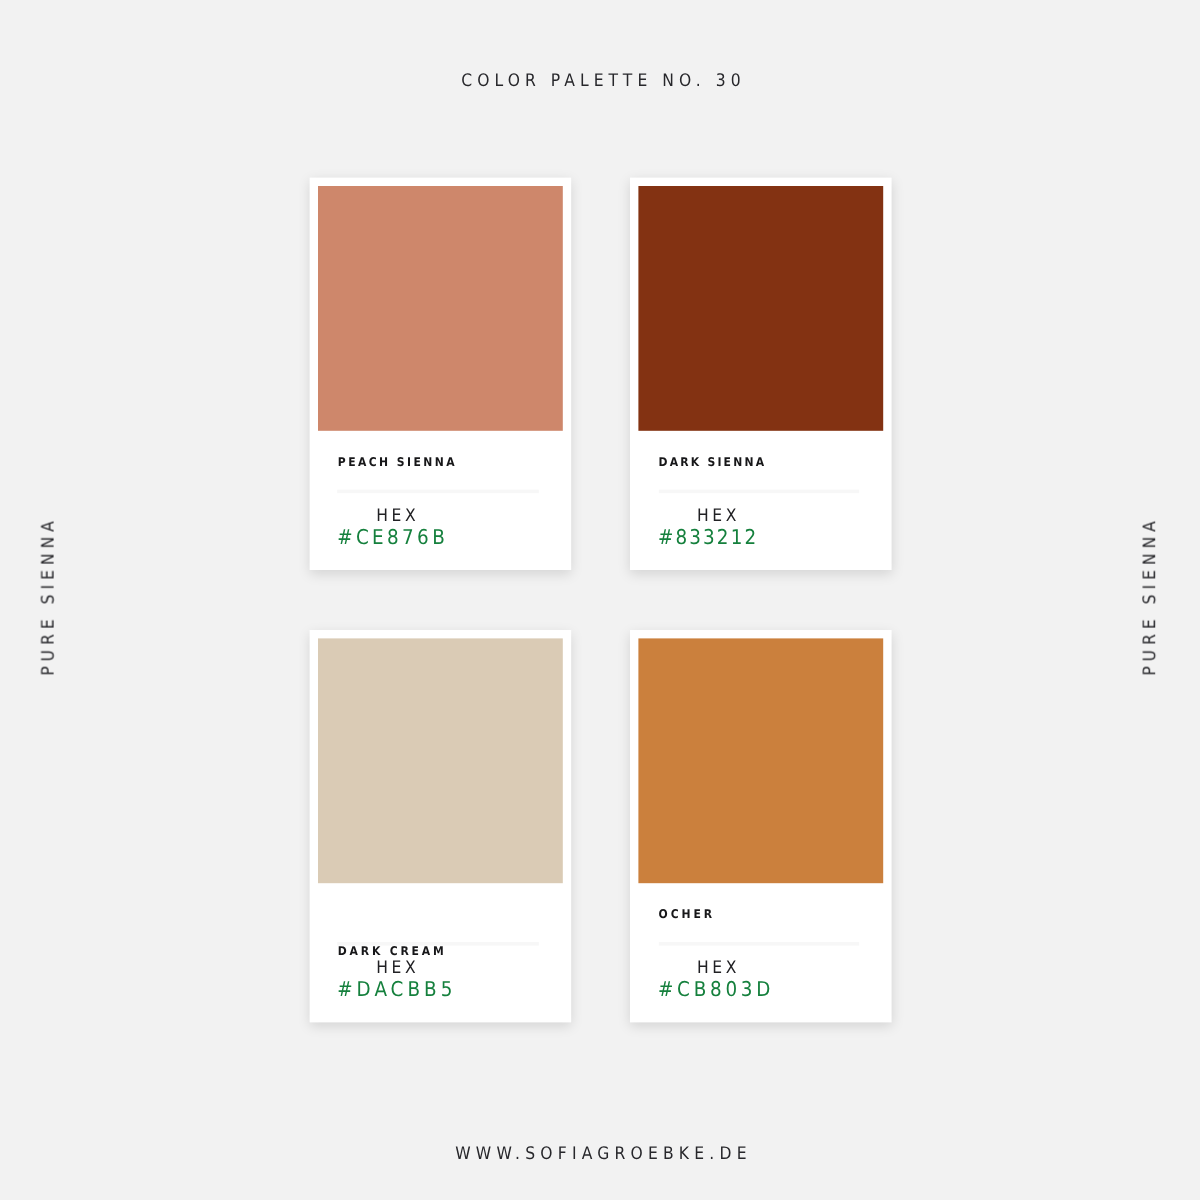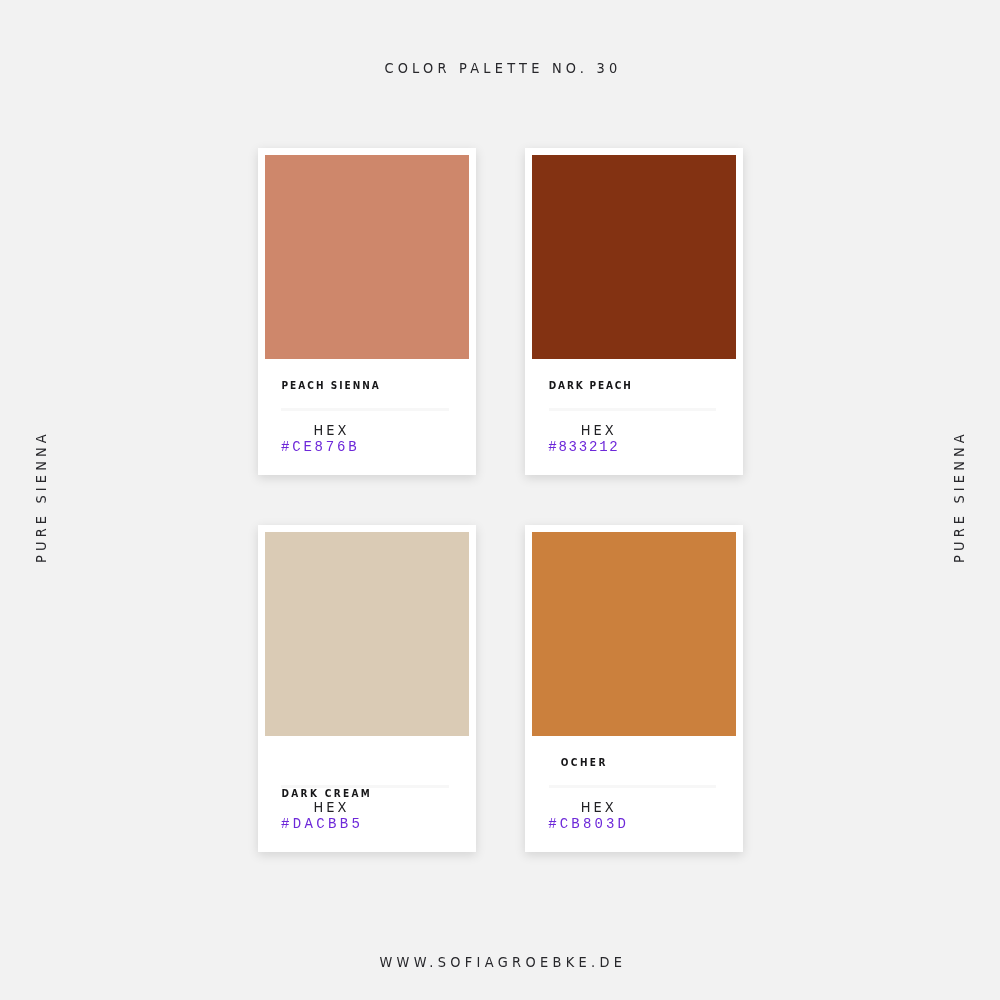--- a/index.html
+++ b/index.html
@@ -55,47 +55,47 @@
     font-size:10px;font-weight:700;letter-spacing:2.03px;
     line-height:1;color:#171719;white-space:nowrap;
   }
   .divider{position:absolute;left:23.5px;top:260.1px;height:2.4px;background:#f7f7f7;width:167.7px;}
   .hex-label{
     position:absolute;left:23.7px;top:274.55px;
     font-size:14.4px;letter-spacing:3.0px;line-height:1;color:#212124;white-space:nowrap;margin-left:32px;
   }
   .c1 .name{letter-spacing:1.85px;}
   .c2 .name{letter-spacing:2.35px;margin-top:31px;}
-  .c3 .name{letter-spacing:2.43px;margin-left:12px;}
+  .c3 .name{letter-spacing:2.43px;}
   .c1 .hex-value{letter-spacing:1.77px;text-align:center;}
   .c2 .hex-value{letter-spacing:3.35px;}
   .c3 .hex-value{letter-spacing:3.13px;}
   .hex-value{
     position:absolute;left:23.2px;top:291.7px;
-    font-size:14px;letter-spacing:2.80px;line-height:1;color:#6d28d9;white-space:nowrap;font-family:Liberation Mono, monospace;
+    font-size:17px;letter-spacing:2.80px;line-height:1;color:#15803d;white-space:nowrap;
   }
 </style>
 </head>
 <body style="background: rgb(242, 242, 242);">
 
 <div class="caps header-title">COLOR PALETTE NO. 30</div>
 
 <div class="caps side-label side-left">PURE SIENNA</div>
 <div class="caps side-label side-right">PURE SIENNA</div>
 
 <div class="card c0">
   <div class="swatch" style="background: rgb(206, 135, 107);"></div>
   <div class="name">PEACH SIENNA</div>
   <div class="divider"></div>
   <div class="hex-label">HEX</div>
   <div class="hex-value">#CE876B</div>
 </div>
 <div class="card c1">
   <div class="swatch" style="background: rgb(131, 50, 18);"></div>
-  <div class="name">DARK PEACH</div>
+  <div class="name">DARK SIENNA</div>
   <div class="divider"></div>
   <div class="hex-label">HEX</div>
   <div class="hex-value">#833212</div>
 </div>
 <div class="card c2">
   <div class="swatch" style="background: rgb(218, 203, 181);"></div>
   <div class="name">DARK CREAM</div>
   <div class="divider"></div>
   <div class="hex-label">HEX</div>
   <div class="hex-value">#DACBB5</div>

